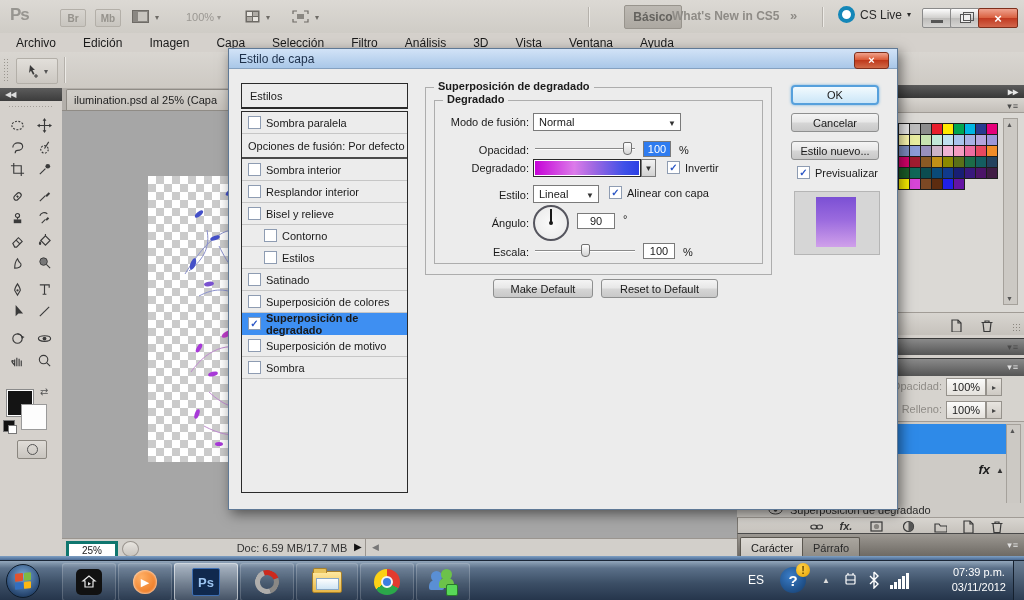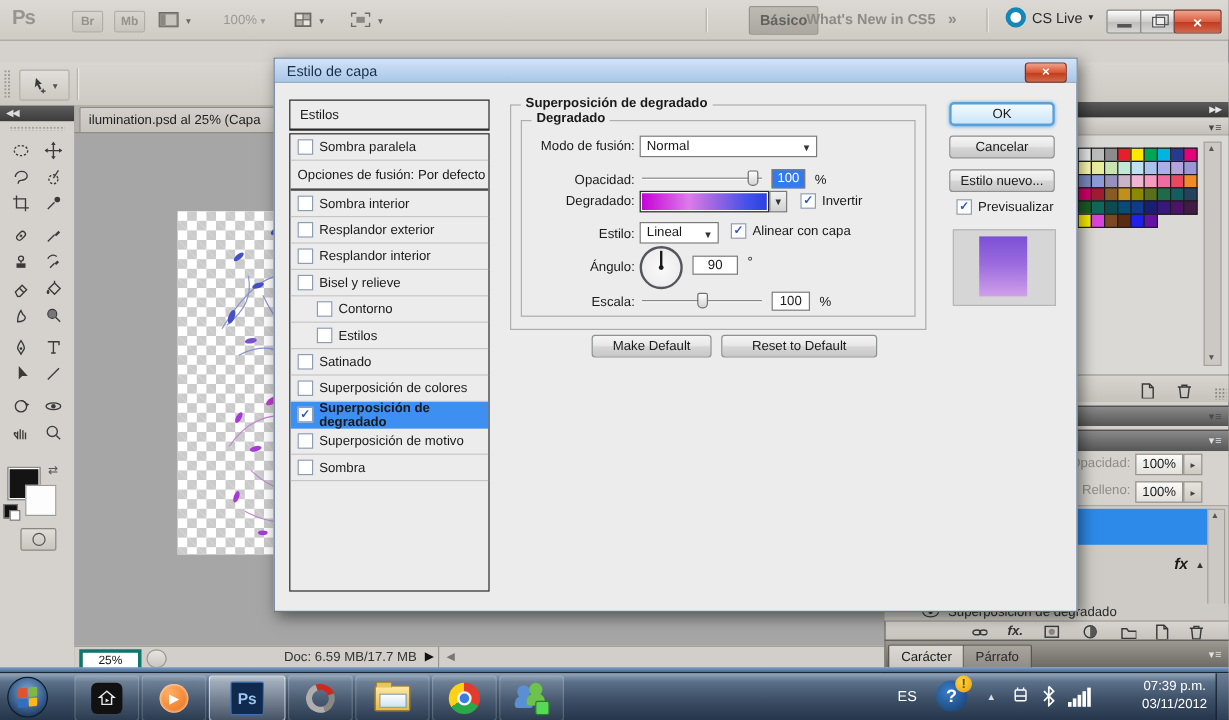--- a/index.html
+++ b/index.html
@@ -300,20 +300,33 @@
     </div>
     <div class="winbtn" id="btn-min" style="left:922px;width:28px;">
         <div class="bar"></div>
       </div>
     <div class="winbtn" id="btn-restore" style="left:950px;width:28px;">
         <div class="sq"></div>
       </div>
     <div class="winbtn" id="btn-close-app" style="left:978px;width:38px;">×</div>
   </div>
 
+  <div class="abs" id="menubar">
+      <span class="menu-item">Archivo</span>
+      <span class="menu-item">Edición</span>
+      <span class="menu-item">Imagen</span>
+      <span class="menu-item">Capa</span>
+      <span class="menu-item">Selección</span>
+      <span class="menu-item">Filtro</span>
+      <span class="menu-item">Análisis</span>
+      <span class="menu-item">3D</span>
+      <span class="menu-item">Vista</span>
+      <span class="menu-item">Ventana</span>
+      <span class="menu-item">Ayuda</span>
+    </div>
 
   <div class="abs" id="optionsbar">
     <div class="abs" id="opt-grip"></div>
     <div class="abs" id="opt-tool">
       <svg width="14" height="14" class="gi">
           <path d="M4 1l5 5H6.5l2 4-1.5.8-2-4L3 9z" fill="#3a3a3a" stroke="none"></path>
           <path d="M10 10v4M8 12h4" stroke-width="1"></path>
         </svg>
       <span style="font-size:8px;color:#555;">▾</span>
     </div>
@@ -726,24 +739,20 @@
           </div>
           <div class="ls-row header">
             <span>Opciones de fusión: Por defecto</span>
           </div>
           <div class="ls-row">
             <span class="cb"></span>
             <span>Sombra interior</span>
           </div>
           <div class="ls-row">
             <span class="cb"></span>
-            <span>Resplandor exterior</span>
-          </div>
-          <div class="ls-row">
-            <span class="cb"></span>
             <span>Resplandor interior</span>
           </div>
           <div class="ls-row">
             <span class="cb"></span>
             <span>Bisel y relieve</span>
           </div>
           <div class="ls-row indent">
             <span class="cb"></span>
             <span>Contorno</span>
           </div>
@@ -822,21 +831,21 @@
           <div class="slider" style="left:100px;top:142px;width:100px;">
             <div class="track"></div>
               <div class="thumb" style="left:46px;"></div>
           </div>
           <span class="vbox" style="left:208px;top:142px;width:32px;">100</span>
           <span class="unit" style="left:248px;top:145px;">%</span>
         </div>
       </div>
 
       <div class="dlgbtn" style="left:264px;top:210px;width:100px;">Make Default</div>
-      <div class="dlgbtn" style="left:372px;top:210px;width:130px;">Reset to Default</div>
+      <div class="dlgbtn" style="left:372px;top:210px;width:117px;">Reset to Default</div>
 
       <div class="dlgbtn" id="btn-ok">OK</div>
       <div class="dlgbtn" id="btn-cancel">Cancelar</div>
       <div class="dlgbtn" id="btn-newstyle">Estilo nuevo...</div>
       <div class="cbwrap" id="cb-preview">
         <span class="cb checked"></span>
         <span class="cblabel">Previsualizar</span>
       </div>
       <div id="preview-box">
         <div id="preview-grad" style="background: linear-gradient(rgb(123, 80, 212) 0%, rgb(154, 106, 222) 45%, rgb(208, 160, 234) 100%);"></div>

